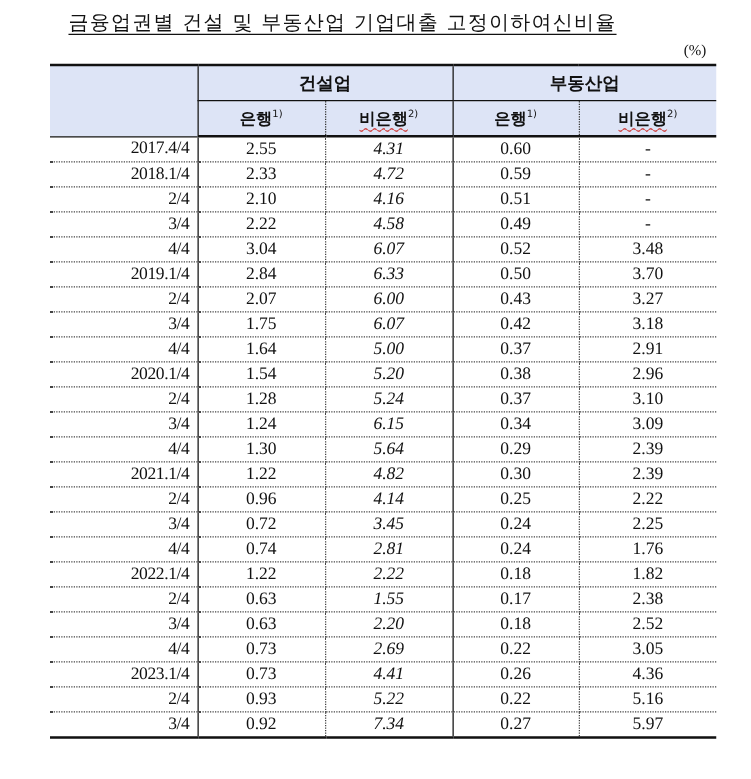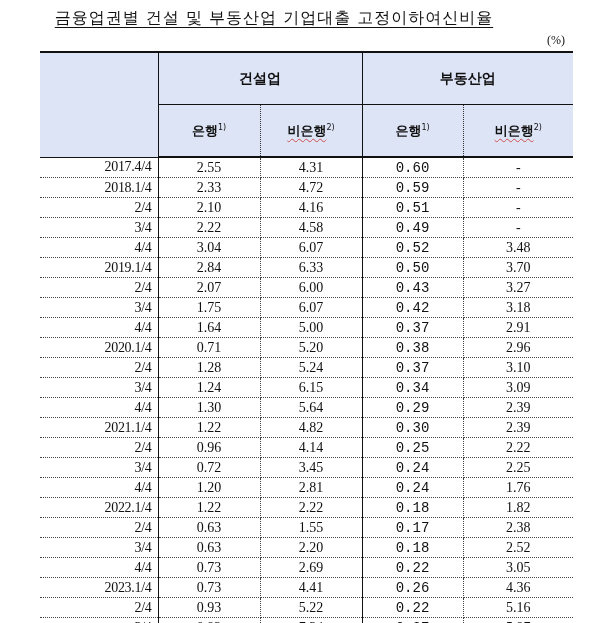--- a/index.html
+++ b/index.html
@@ -9,35 +9,35 @@
              font-family: "DejaVu Sans", sans-serif; font-size: 16px; letter-spacing: 1px; }
     .title span { text-decoration: underline; text-underline-offset: 4px; }
     .unit { position: absolute; right: 36px; top: 33px; font-size: 12px;
             font-family: "Liberation Serif", serif; }
     table { position: absolute; left: 40px; top: 51px; width: 533px;
             border-collapse: collapse; table-layout: fixed;
             font-family: "Liberation Serif", serif; font-size: 14px; }
     col.c0 { width: 118px; } col.c1 { width: 102px; } col.c2 { width: 102px; }
     col.c3 { width: 101px; } col.c4 { width: 110px; }
     thead th { background: #dde4f6; font-family: "DejaVu Sans", sans-serif;
-               font-weight: bold; font-size: 13px; height: 19px; padding: 16px; }
+               font-weight: bold; font-size: 13px; height: 19px; padding: 4px; }
     thead tr.top th { border-top: 2px solid #111; border-bottom: 1.5px solid #111; font-size: 14px; }
     thead tr.sub th { border-bottom: 2px solid #111; }
     thead th.stub { border-right: 1.5px solid #111; border-bottom: 2px solid #111; }
     thead th.grp1 { border-right: 1.5px solid #111; }
     thead tr.sub th.s1 { border-right: 1px dotted #333; }
     thead tr.sub th.s2 { border-right: 1.5px solid #111; }
     thead tr.sub th.s3 { border-right: 1px dotted #333; }
     sup { font-size: 8px; font-weight: normal; }
     .wavy { text-decoration: underline wavy #d05050; text-decoration-thickness: 1px; text-underline-offset: 3px; font-family: Liberation Mono, monospace; }
     tbody td { height: 19px; padding: 0; border-bottom: 1px dotted #444; text-align: center; }
     tbody td.period { text-align: right; padding-right: 6px; border-right: 1.5px solid #111; letter-spacing: -0.3px; }
     tbody td.v1 { border-right: 1px dotted #444; }
-    tbody td.v2 { border-right: 1.5px solid #111; }
-    tbody td.v3 { border-right: 1px dotted #444; font-family: Liberation Mono, monospace; }
+    tbody td.v2 { border-right: 1.5px solid #111; font-style: italic; }
+    tbody td.v3 { border-right: 1px dotted #444; }
     tbody tr:last-child td { border-bottom: 2px solid #111; }
     .notes { position: absolute; left: 36px; top: 571px; font-family: "DejaVu Sans", sans-serif;
              font-size: 11.5px; line-height: 16px; }
     .notes .n1 { padding-left: 14px; }
     .notes .n2 { padding-left: 36px; }
   </style>
 </head>
 <body>
 
 <div class="title"><span>금융업권별 건설 및 부동산업 기업대출 고정이하여신비율</span></div>
@@ -123,21 +123,21 @@
       </tr>
       <tr>
         <td class="period">4/4</td>
         <td class="v1">1.64</td>
         <td class="v2">5.00</td>
         <td class="v3">0.37</td>
         <td class="v4">2.91</td>
       </tr>
       <tr>
         <td class="period">2020.1/4</td>
-        <td class="v1">0.71</td>
+        <td class="v1">1.54</td>
         <td class="v2">5.20</td>
         <td class="v3">0.38</td>
         <td class="v4">2.96</td>
       </tr>
       <tr>
         <td class="period">2/4</td>
         <td class="v1">1.28</td>
         <td class="v2">5.24</td>
         <td class="v3">0.37</td>
         <td class="v4">3.10</td>
@@ -172,21 +172,21 @@
       </tr>
       <tr>
         <td class="period">3/4</td>
         <td class="v1">0.72</td>
         <td class="v2">3.45</td>
         <td class="v3">0.24</td>
         <td class="v4">2.25</td>
       </tr>
       <tr>
         <td class="period">4/4</td>
-        <td class="v1">1.20</td>
+        <td class="v1">0.74</td>
         <td class="v2">2.81</td>
         <td class="v3">0.24</td>
         <td class="v4">1.76</td>
       </tr>
       <tr>
         <td class="period">2022.1/4</td>
         <td class="v1">1.22</td>
         <td class="v2">2.22</td>
         <td class="v3">0.18</td>
         <td class="v4">1.82</td>

